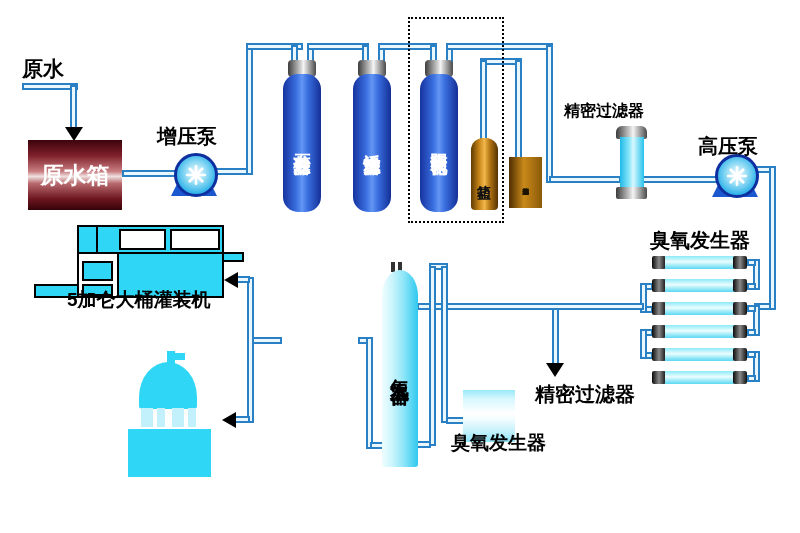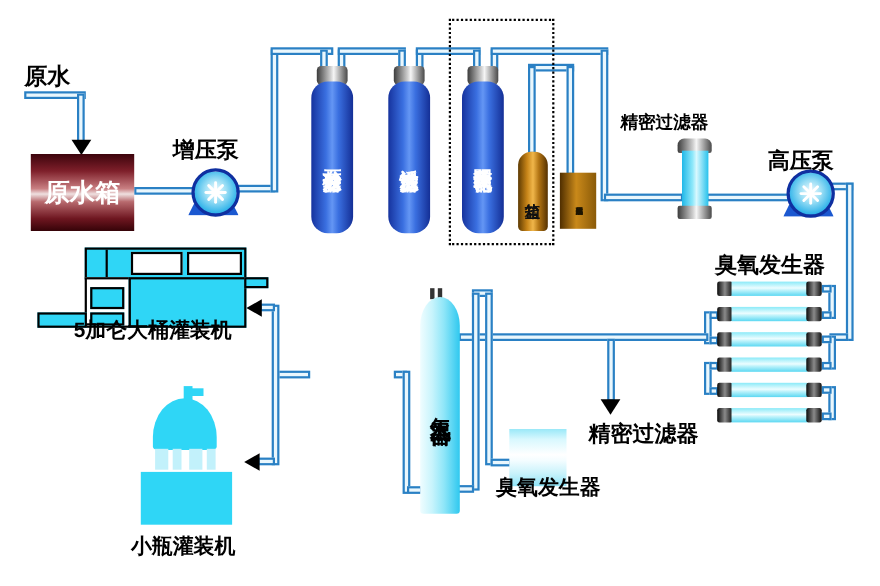--- a/index.html
+++ b/index.html
@@ -207,15 +207,14 @@
   </div>
 
   <div class="lbl" style="left:22px;top:55px;font-size:21px;">原水</div>
   <div class="lbl" style="left:157px;top:123px;font-size:20px;">增压泵</div>
   <div class="lbl" style="left:564px;top:101px;font-size:16px;text-align:center;">精密过滤器</div>
   <div class="lbl" style="left:698px;top:133px;font-size:20px;">高压泵</div>
   <div class="lbl" style="left:650px;top:227px;font-size:20px;">臭氧发生器</div>
   <div class="lbl" style="left:535px;top:381px;font-size:20px;">精密过滤器</div>
   <div class="lbl" style="left:451px;top:430px;font-size:19px;">臭氧发生器</div>
   <div class="lbl" style="left:67px;top:287px;font-size:19px;">5加仑大桶灌装机</div>
-  <div class="lbl" style="left:119px;top:484px;font-size:19px;">小瓶灌装机</div>
 
 </div>
 
 </body></html>

